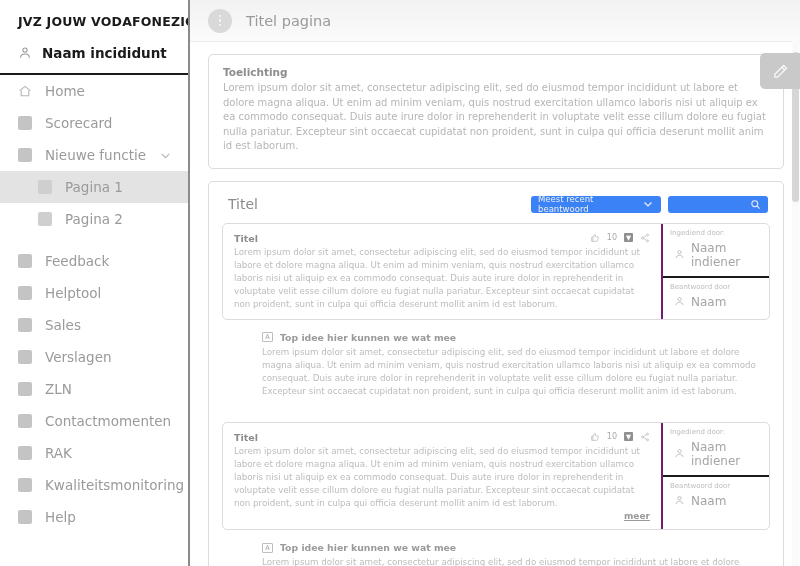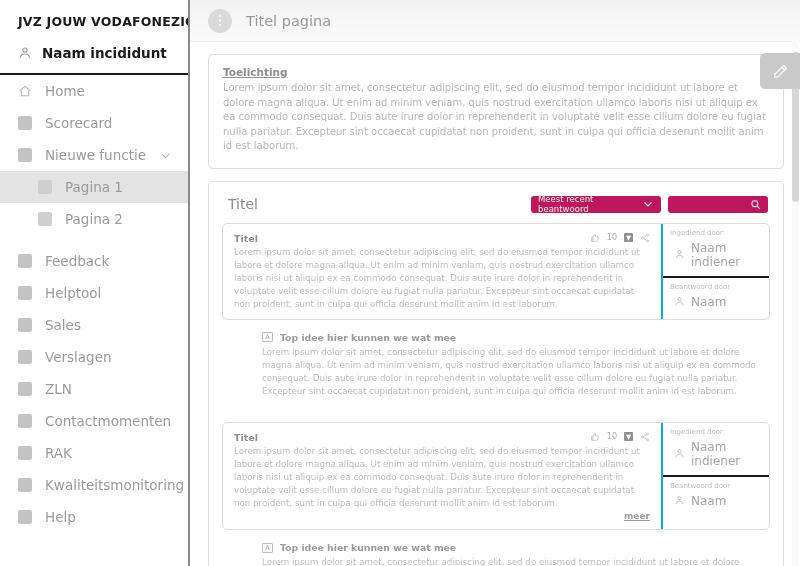--- a/index.html
+++ b/index.html
@@ -61,31 +61,31 @@
   }
   .dots-btn i { width: 2.5px; height: 2.5px; border-radius: 50%; background: #f7f7f7; display: block; }
   .page-title { font-size: 14.5px; color: #9a9a9a; }
 
   .scrollarea { height: 525px; overflow: hidden; padding: 0 16px 0 18px; position: relative; }
 
   .panel {
     border: 1px solid #dcdcdc; border-radius: 5px; background: #fff;
     margin-top: 12px; padding: 11px 14px 14px 14px;
   }
-  .panel h4 { font-size: 10.5px; font-weight: 700; color: #8c8c8c; margin-bottom: 3px; text-decoration: underline; }
+  .panel h4 { font-size: 10.5px; font-weight: 700; color: #8c8c8c; margin-bottom: 3px; }
   .lorem { font-size: 10px; line-height: 1.45; color: #b6b6b6; }
 
   .card-panel {
     border: 1px solid #dcdcdc; border-radius: 5px; background: #fff;
     margin-top: 12px; padding: 12px 13px 14px 13px;
   }
   .card-head { display: flex; align-items: center; padding: 2px 2px 10px 6px; }
   .card-head .titel { font-size: 14px; color: #8c8c8c; flex: 1; }
   .pill {
-    height: 17px; background: #be185d; border-radius: 3px;
+    height: 17px; background: #3b82f6; border-radius: 3px;
     display: flex; align-items: center; cursor: pointer;
   }
   .pill.select { width: 130px; padding: 0 7px; justify-content: space-between; }
   .pill.select span { font-size: 8.5px; color: #efefef; }
   .pill.search { width: 100px; padding: 0 7px; justify-content: flex-end; margin-left: 7px; }
 
   
   .qblock {
     border: 1px solid #dcdcdc; border-radius: 5px; background: #fff;
     display: flex; overflow: hidden; margin-bottom: 2px;
@@ -97,21 +97,21 @@
   .qactions .cnt { font-size: 8px; color: #a8a8a8; text-align: right; }
   .badge-sq {
     width: 9px; height: 9px; background: #8f8f8f; border-radius: 1px;
     color: #fff; font-size: 6.5px; display: flex;
     align-items: center; justify-content: center; font-weight: 700;
   }
   .qbody { font-size: 8.7px; line-height: 1.5; color: #bcbcbc; margin-top: 2px; }
   .meer { display: block; text-align: right; font-size: 9px; font-weight: 700;
           color: #9a9a9a; text-decoration: underline; margin-top: 1px; cursor: pointer; }
   .qside {
-    width: 108px; flex: 0 0 108px; border-left: 2px solid #0ea5e9;
+    width: 108px; flex: 0 0 108px; border-left: 2px solid #701a75;
     display: flex; flex-direction: column;
   }
   .qside-cell { padding: 5px 7px 7px 7px; }
   .qside-cell + .qside-cell { border-top: 2px solid #1a1a1a; }
   .qside-cell .lab { font-size: 7px; color: #bdbdbd; margin-bottom: 4px; }
   .qside-cell .who { display: flex; align-items: center; gap: 6px; font-size: 12px; color: #a5a5a5; padding-left: 4px; }
 
   
   .ablock { padding: 10px 12px 12px 40px; }
   .ahead { display: flex; align-items: center; gap: 7px; margin-bottom: 3px; }

